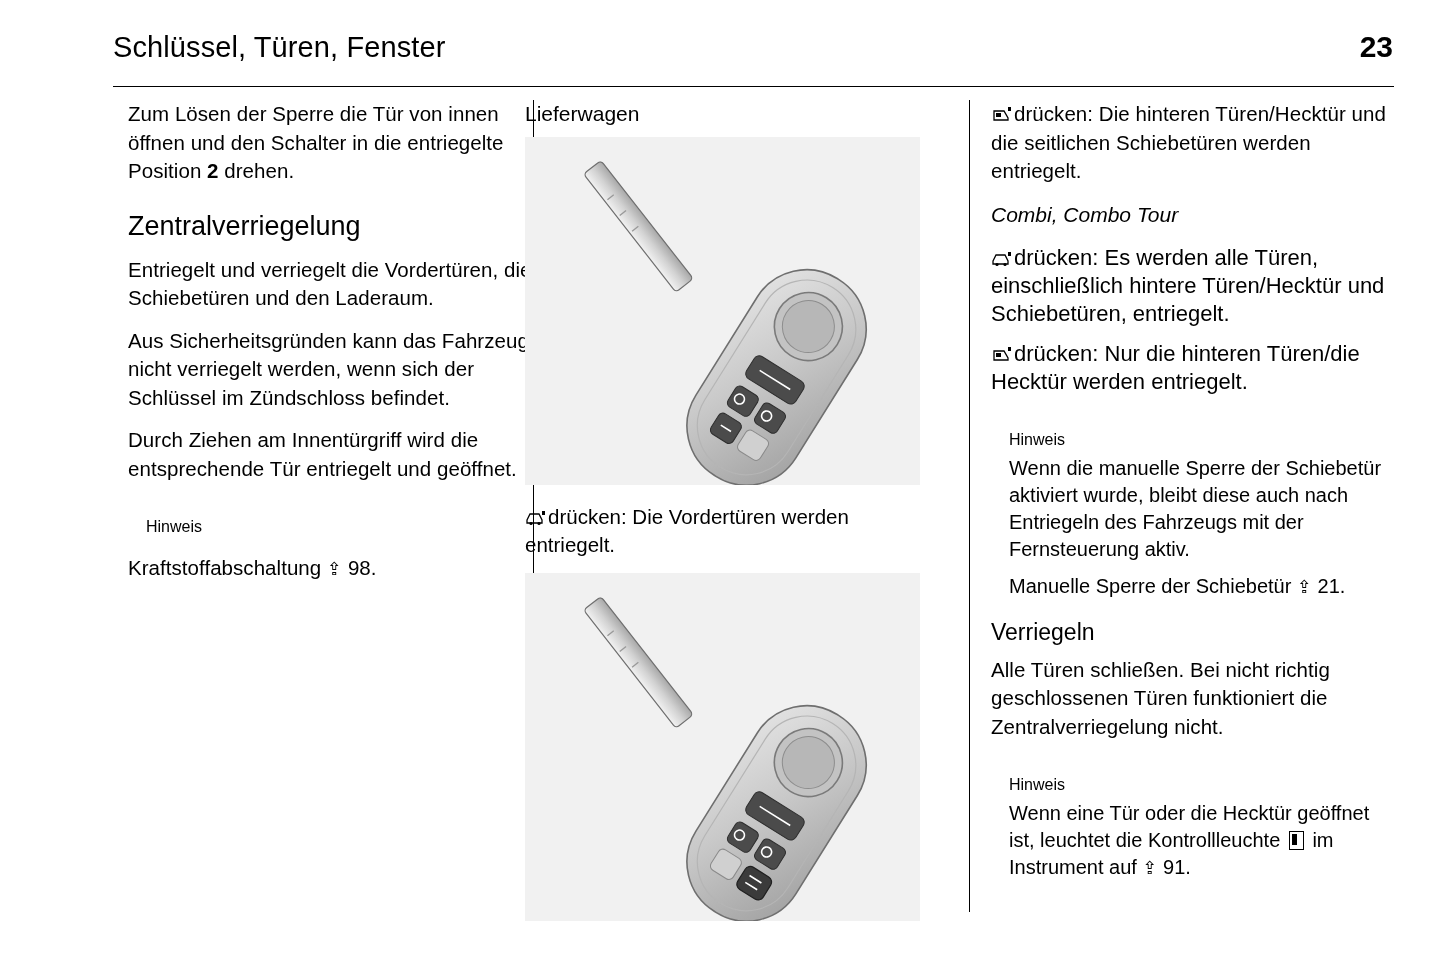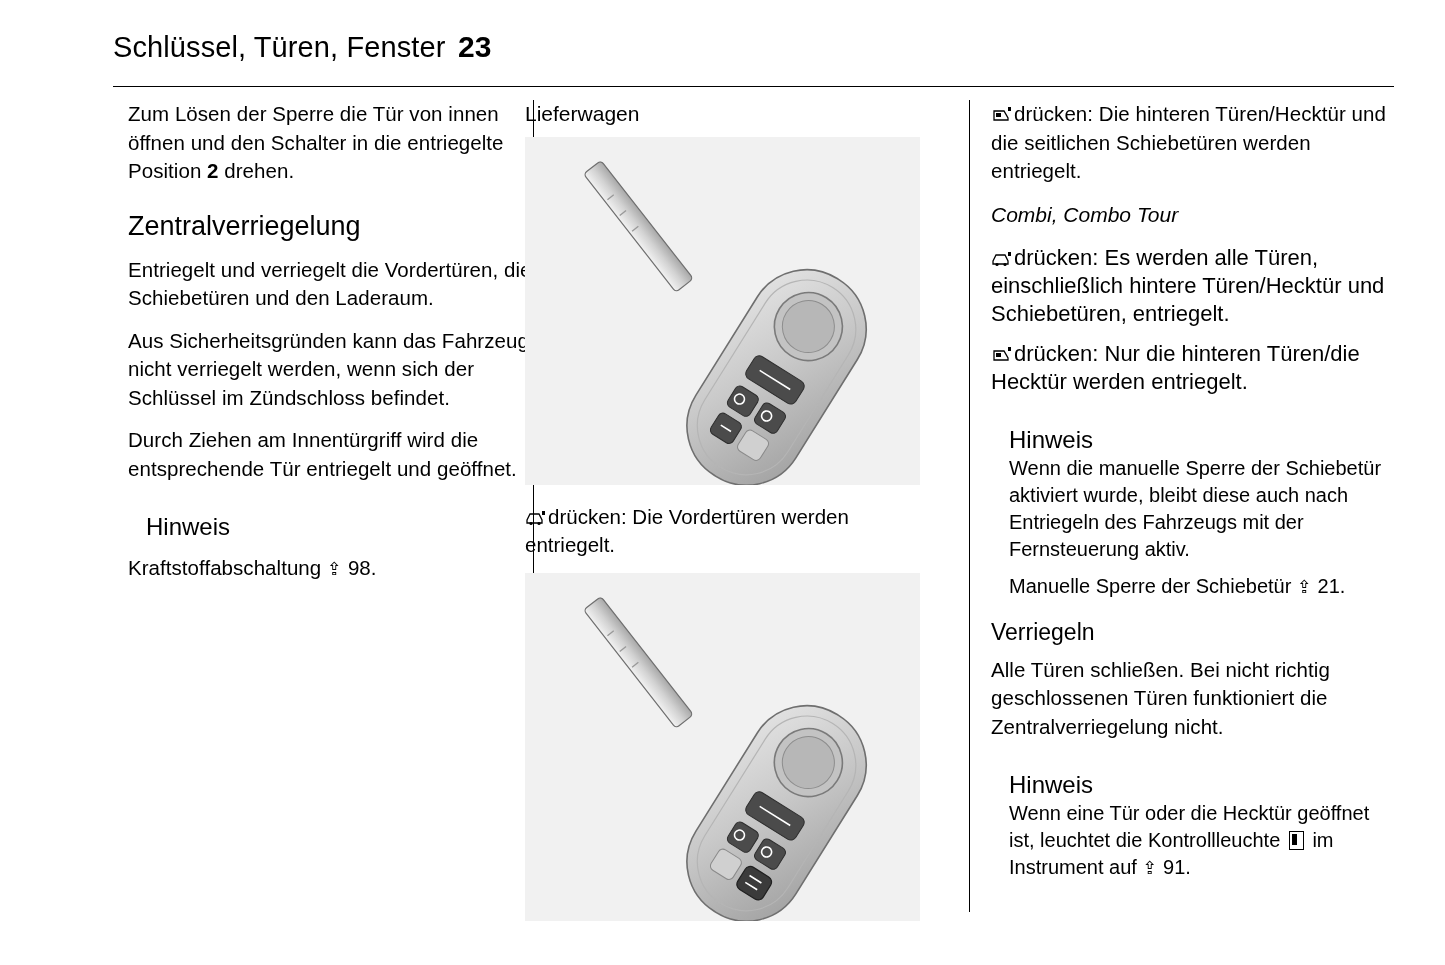--- a/index.html
+++ b/index.html
@@ -23,21 +23,22 @@
   }
   
   .header {
     position: absolute;
     left: 113px;
     top: 30px;
     width: 1280px;
     height: 56px;
     display: flex;
     align-items: flex-start;
-    justify-content: flex-start;
+    justify-content: space-between;
+    gap: 36px;
   }
   .header-title {
     font-size: 29px;
     font-weight: normal;
     letter-spacing: 0.1px;
     line-height: 34px;
   }
   .header-page {
     font-size: 30px;
     font-weight: bold;
@@ -104,21 +105,21 @@
     font-weight: normal;
     margin-top: 16px;
     margin-bottom: 16px;
   }
   .note-block {
     margin-left: 18px;
     margin-top: 8px;
     margin-bottom: 14px;
   }
   .note-title {
-    font-size: 24px;
+    font-size: 16px;
     line-height: 26px;
     margin-bottom: 2px;
     margin-top: 31px;
   }
   .note-text {
     font-size: 20px;
     line-height: 27px;
     margin-bottom: 10px;
   }
   .indent-text {

